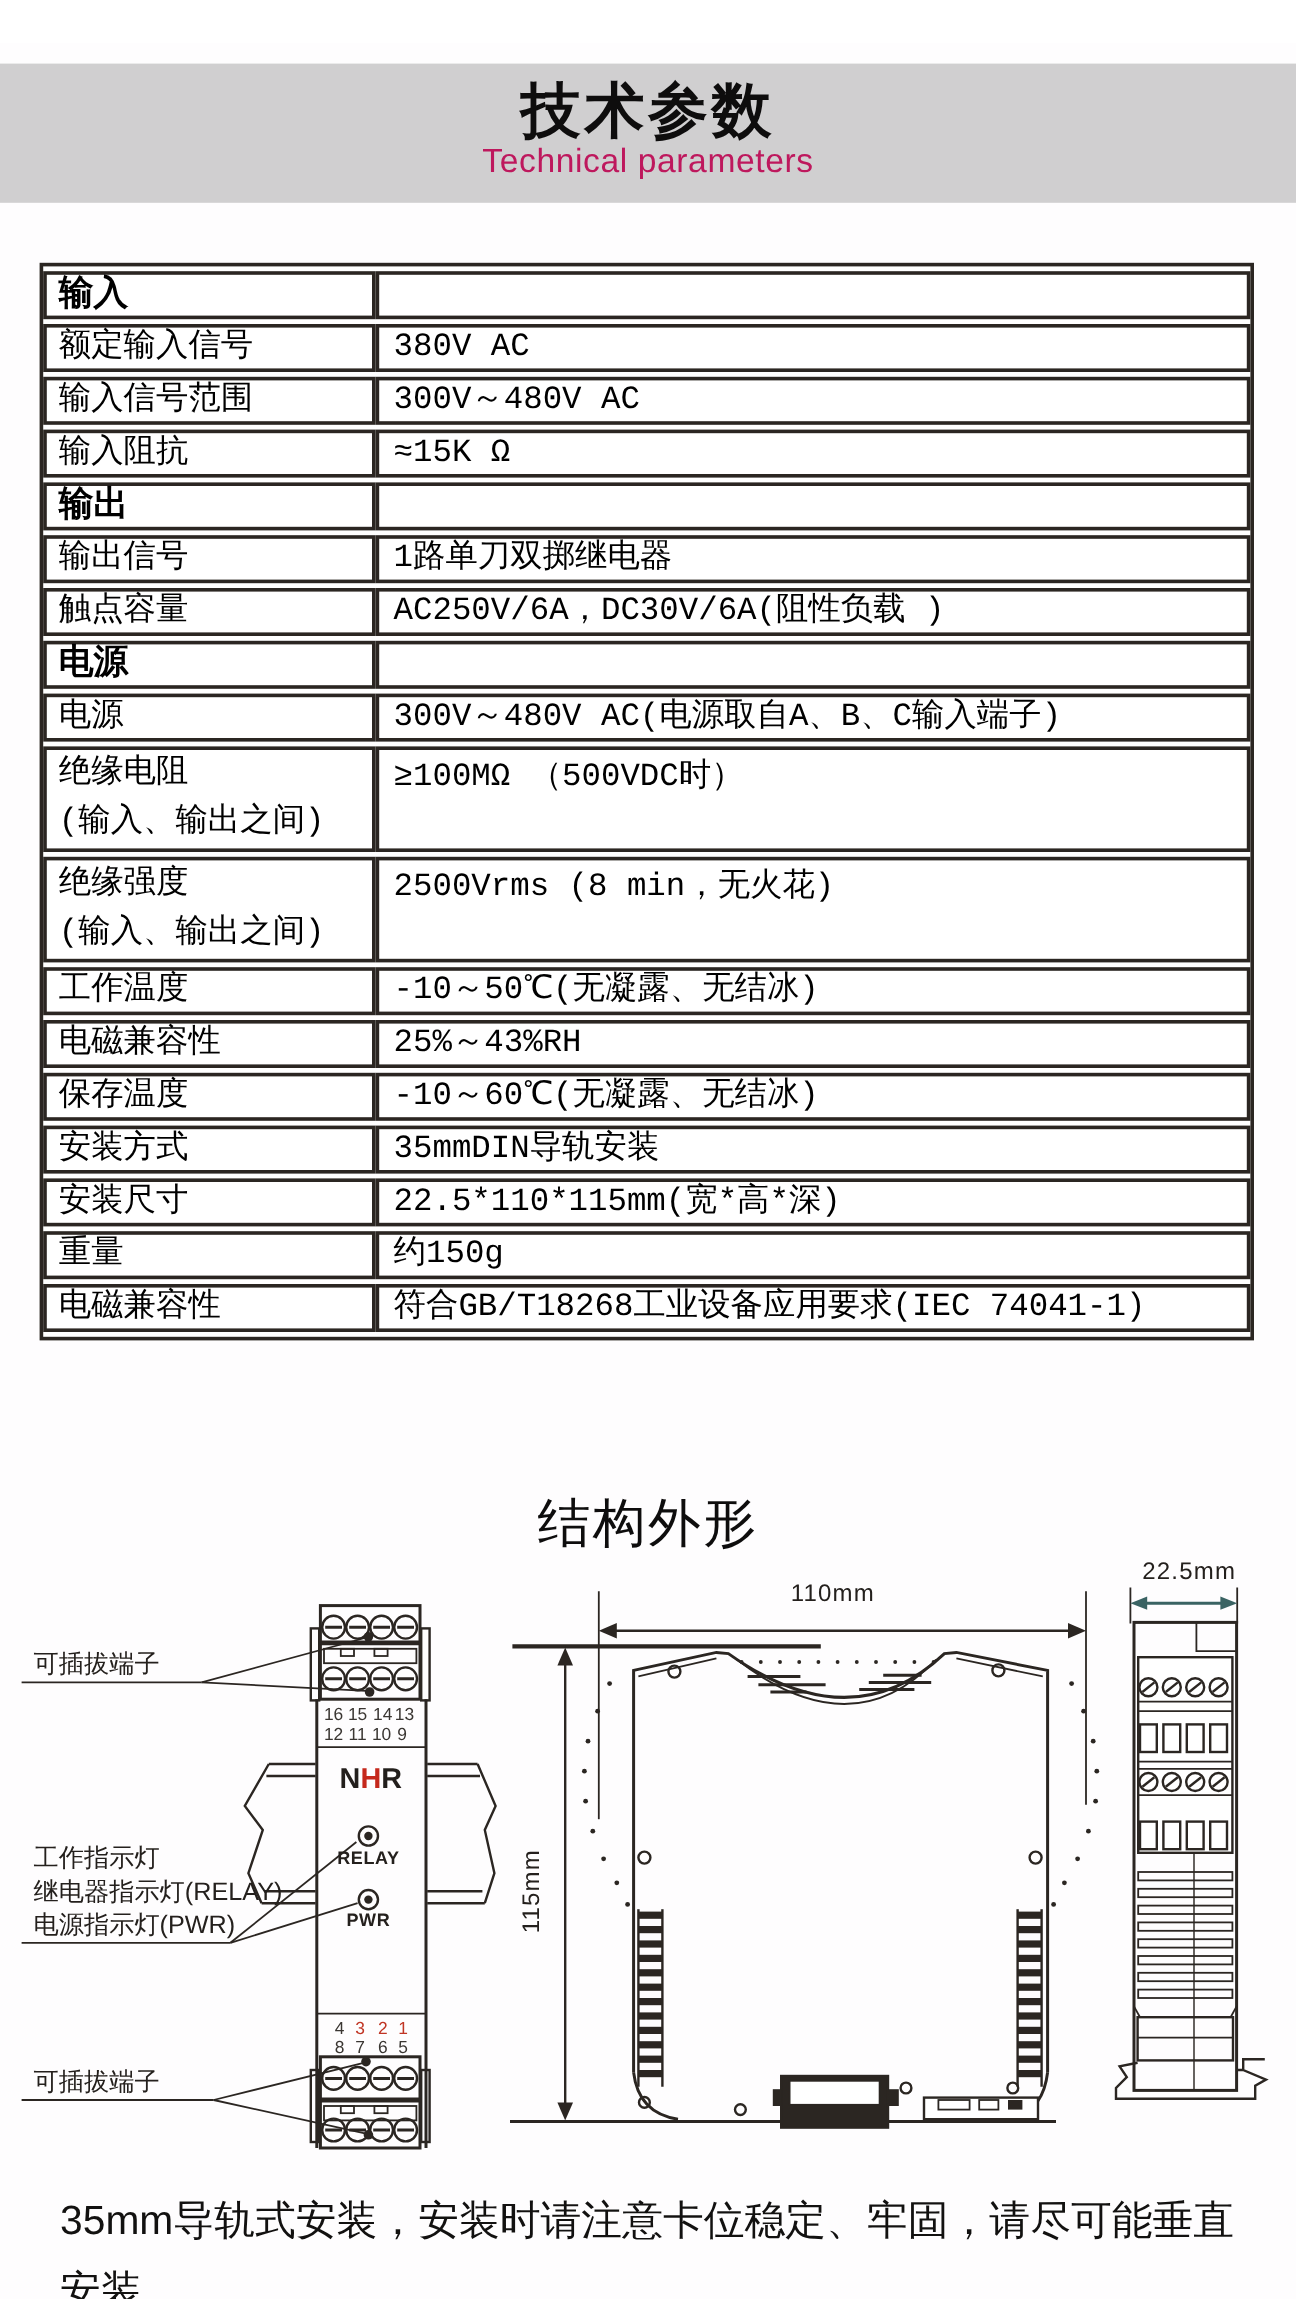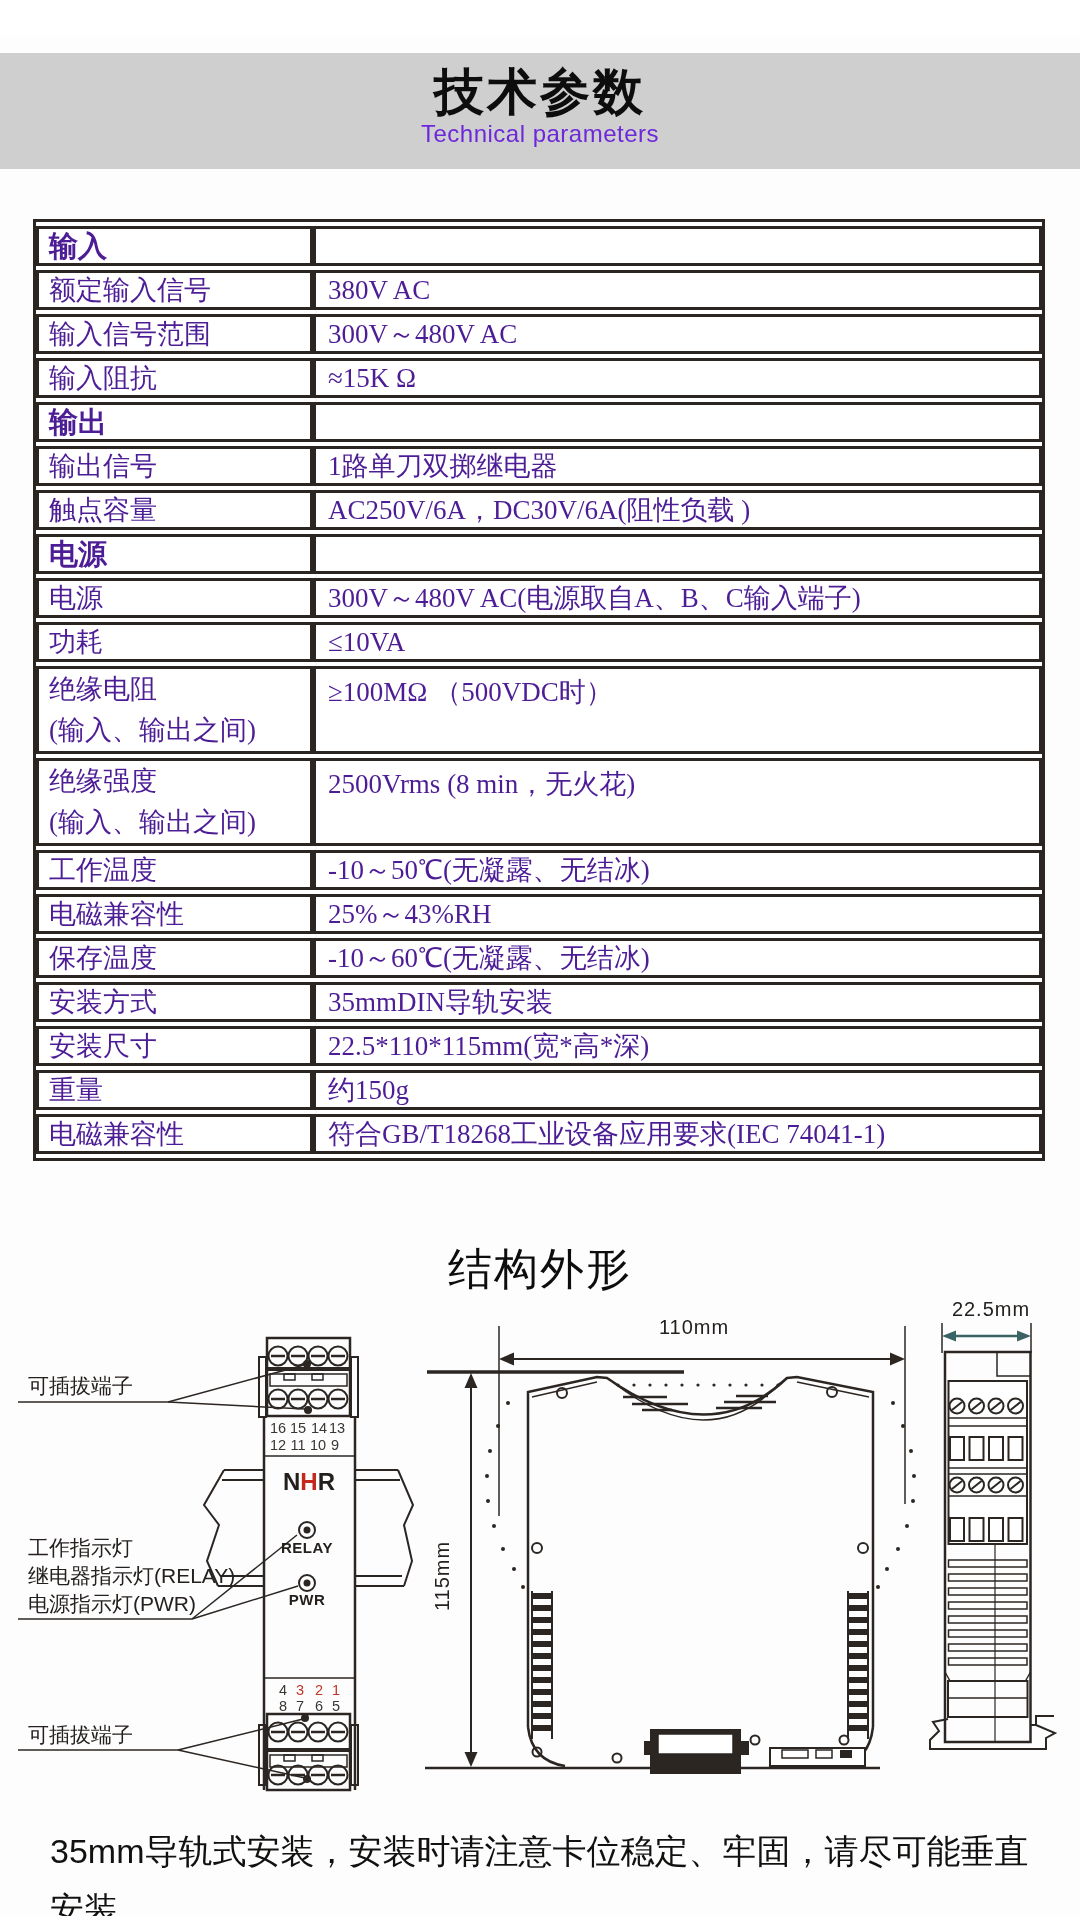--- a/index.html
+++ b/index.html
@@ -10,32 +10,32 @@
   
   #title-band {
     position:absolute; left:0; top:17px; width:1080px; height:116px;
     background:#d0cfd0; text-align:center;
   }
   #page-title {
     margin:0; padding-top:10px; font-size:50px; font-weight:bold;
     letter-spacing:3px; color:#0e0d0d; line-height:58px;
   }
   #page-subtitle {
-    margin:0; font-size:24px; color:#6d28d9; line-height:26px; letter-spacing:0.5px;
+    margin:0; font-size:28px; color:#be185d; line-height:26px; letter-spacing:0.5px;
   }
   
   table.spec {
     position:absolute; left:33px; top:183px; width:1012px;
     border-collapse:separate; border-spacing:0 4px;
     border:3px solid #2b2622; table-layout:fixed; background:#fff;
   }
   table.spec td {
     border:3px solid #2b2622; height:34px; padding:0 0 0 10px;
-    font-family:Liberation Serif, serif;
-    font-size:27px; line-height:34px; color:#4c1d95;
+    font-family:Liberation Mono, monospace;
+    font-size:27px; line-height:34px; color:#000000;
     vertical-align:middle; white-space:nowrap; overflow:visible;
   }
   table.spec td.val { padding-left:12px; }
   table.spec tr.section td.lbl { font-weight:bold; font-size:29px; }
   table.spec tr.tall td { height:82px; }
   table.spec tr.tall td.lbl { white-space:pre-line; line-height:41px; }
   table.spec tr.tall td.val { vertical-align:top; line-height:46px; }
   
   #structure-title {
     position:absolute; left:0; top:1204px; width:1080px; text-align:center;
@@ -103,24 +103,20 @@
           <td class="lbl">触点容量</td>
           <td class="val">AC250V/6A，DC30V/6A(阻性负载 )</td>
         </tr>
       <tr class="section">
           <td class="lbl">电源</td>
           <td class="val"></td>
         </tr>
       <tr>
           <td class="lbl">电源</td>
           <td class="val">300V～480V AC(电源取自A、B、C输入端子)</td>
-        </tr>
-      <tr>
-          <td class="lbl">功耗</td>
-          <td class="val">≤10VA</td>
         </tr>
       <tr class="tall">
           <td class="lbl">绝缘电阻
 (输入、输出之间)</td>
           <td class="val">≥100MΩ （500VDC时）</td>
         </tr>
       <tr class="tall">
           <td class="lbl">绝缘强度
 (输入、输出之间)</td>
           <td class="val">2500Vrms (8 min，无火花)</td>

